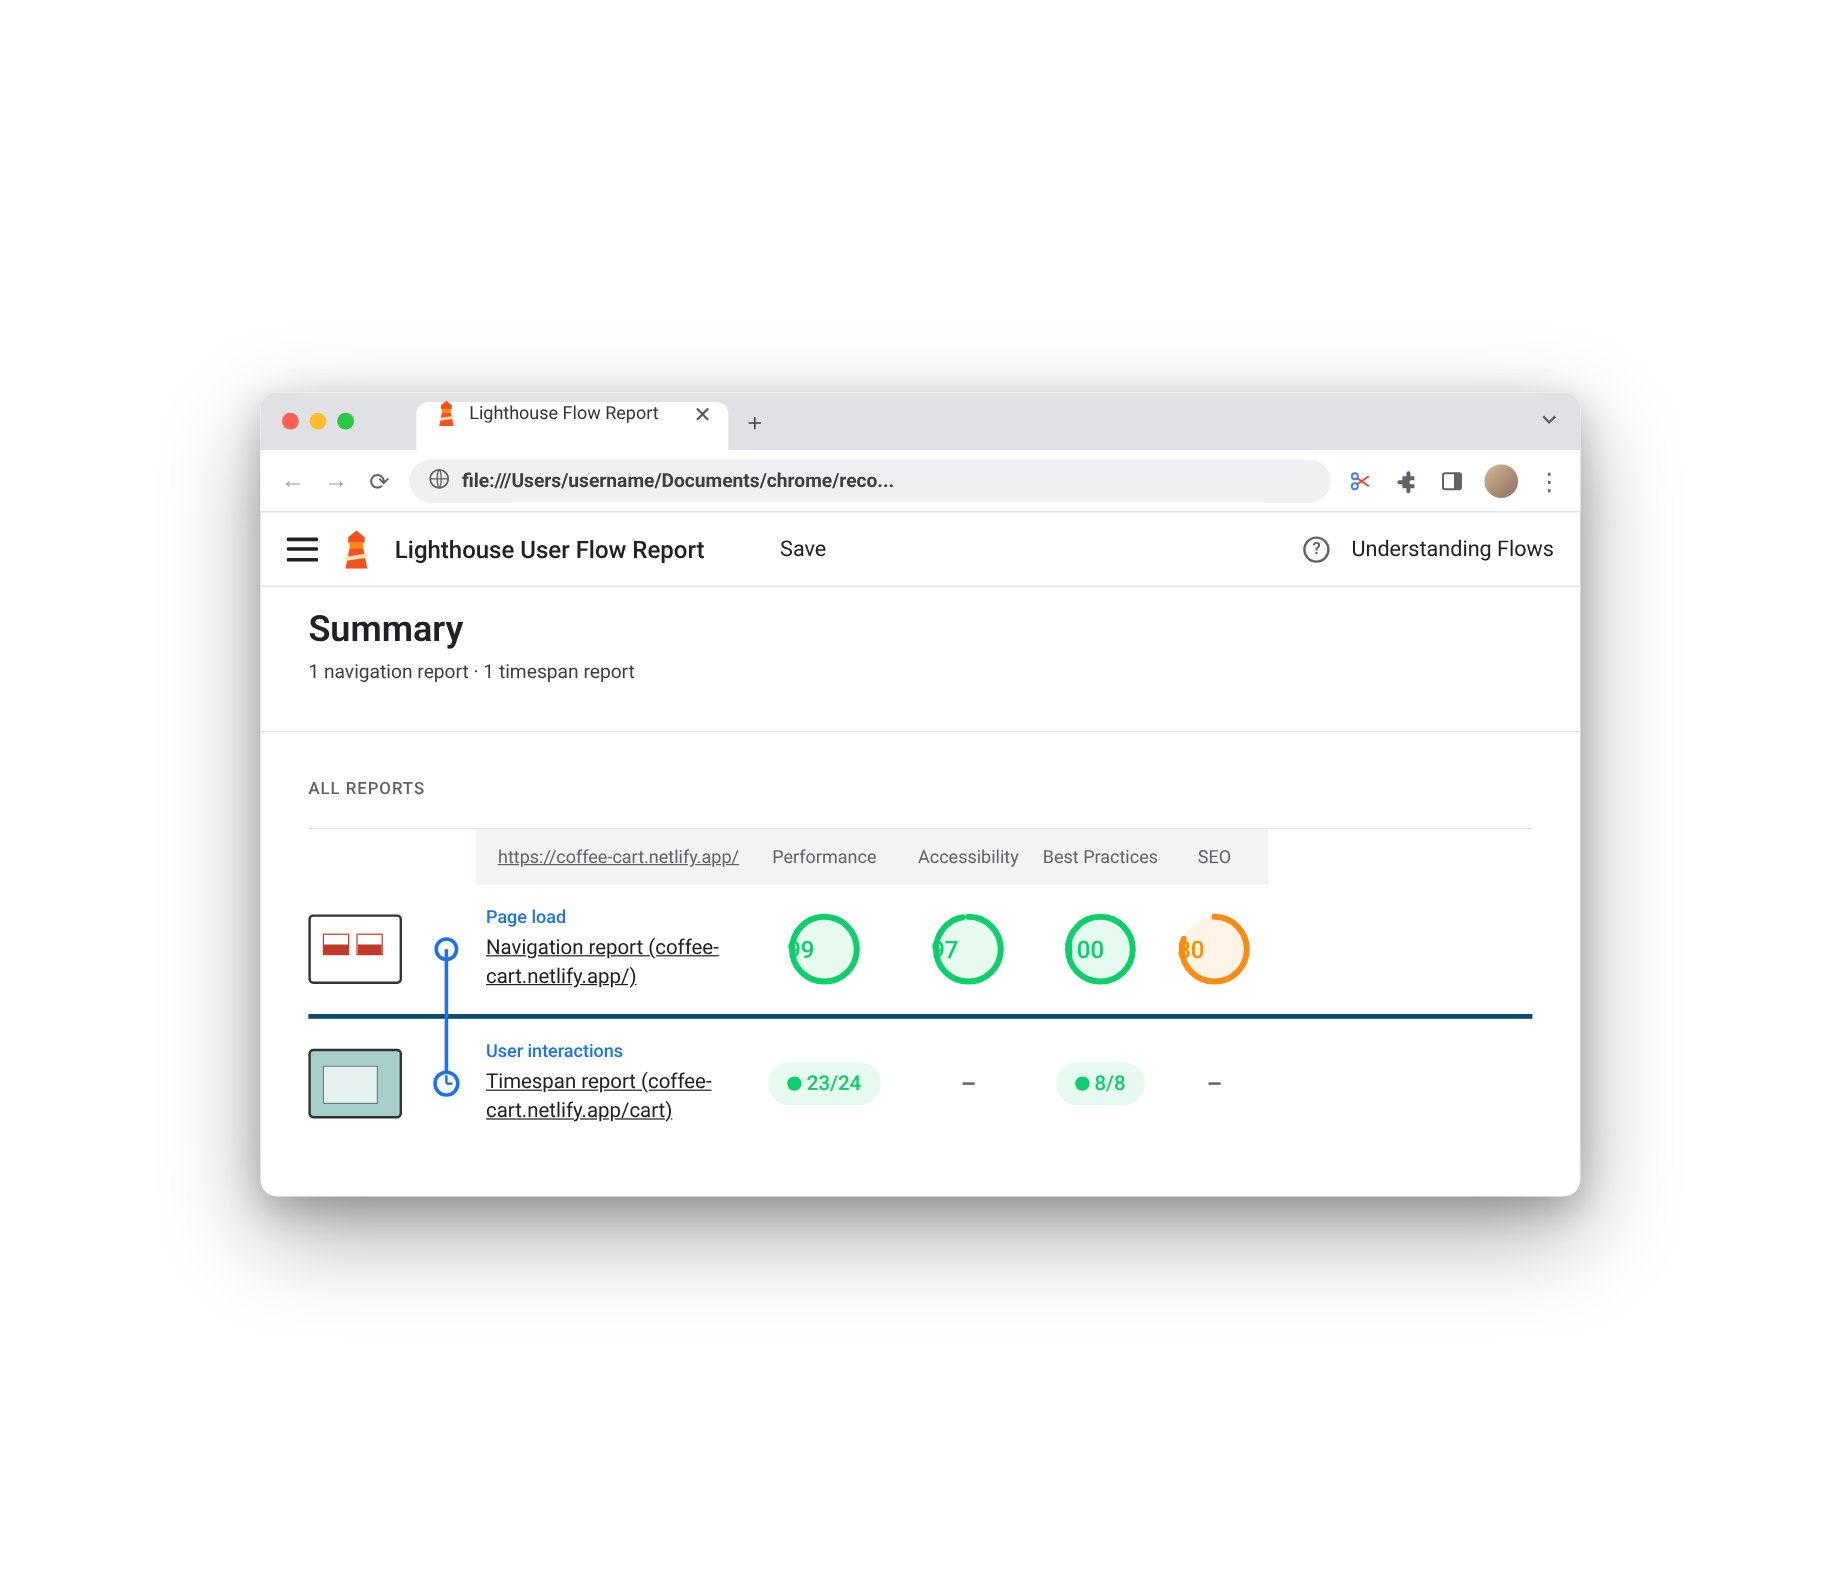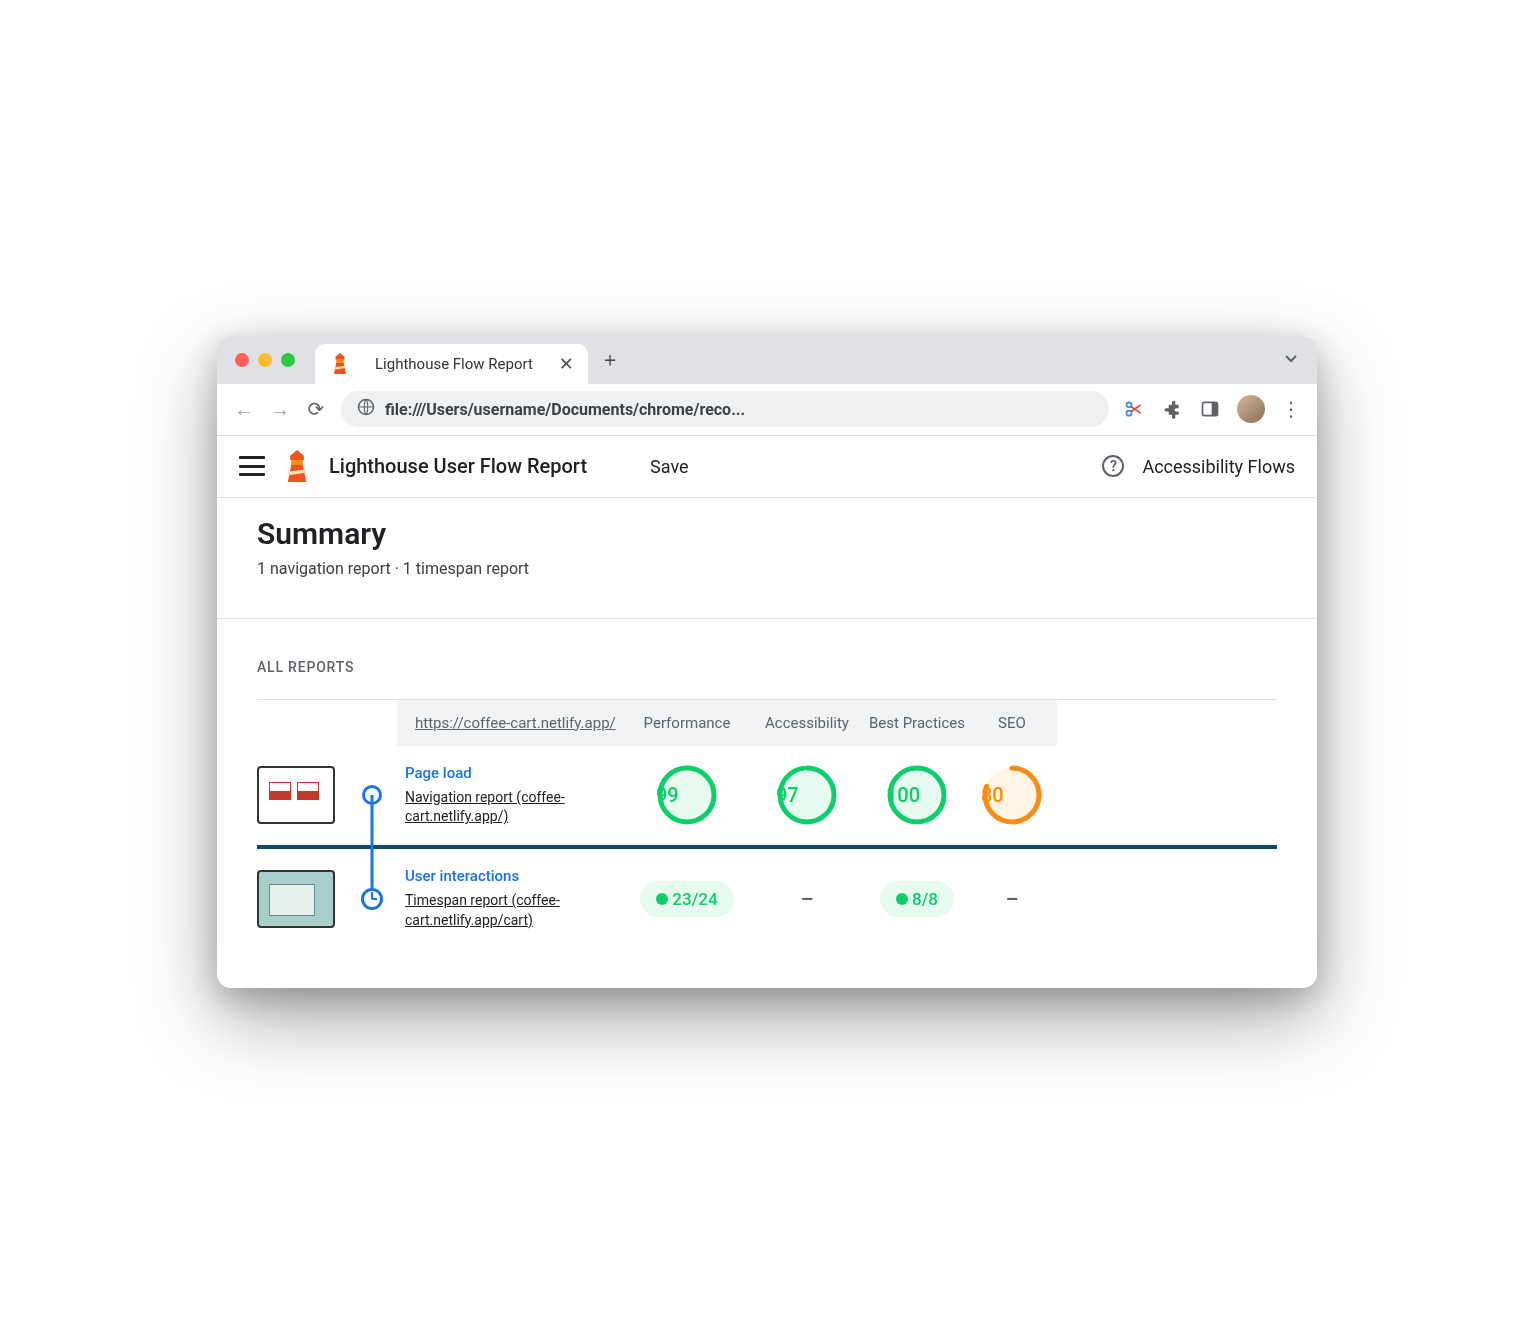--- a/index.html
+++ b/index.html
@@ -26,25 +26,25 @@
   background: #dfe1e5;
   padding-left: 18px;
   position: relative;
 }
 .traffic { display: flex; gap: 9px; align-items: center; margin-right: 20px; }
 .dot { width: 14px; height: 14px; border-radius: 50%; }
 .dot.red { background: #ff5f57; }
 .dot.yellow { background: #febc2e; }
 .dot.green { background: #28c840; }
 .tab {
-  display: flex; align-items: center; gap: 26px;
+  display: flex; align-items: flex-start; gap: 10px;
   background: #fff; height: 40px; padding: 0 14px 0 16px;
   border-top-left-radius: 10px; border-top-right-radius: 10px;
   margin-top: 8px; min-width: 260px;
-  font-size: 15px; color: #333;
+  font-size: 15px; color: #333; margin-left: 32px;
 }
 .tab .favicon { width: 18px; height: 18px; display:flex; align-items:center; justify-content:center;}
 .tab .close { margin-left: auto; color: #555; font-size: 18px; cursor: pointer; }
 .newtab { margin-left: 12px; color: #444; font-size: 20px; cursor:pointer; }
 .tabbar .dropdown { margin-left: auto; margin-right: 18px; color: #444; }
 
 .addrbar {
   display: flex; align-items: center; gap: 14px;
   height: 52px; padding: 0 16px;
   border-bottom: 1px solid #ddd; background: #fff;
@@ -135,21 +135,21 @@
   transform-origin: bottom center;
 }
 .marker-clock::before { width:2px; height:7px; transform: translate(-50%,-100%);}
 .marker-clock::after { width:2px; height:5px; transform: translate(-50%,-100%) rotate(90deg);}
 .timeline-line {
   position:absolute; width:3px; background:#1a73e8; left:50%; transform:translateX(-50%);
 }
 
 .report-info { padding-left: 8px;}
 .step-label { font-size: 15px; color:#1a73e8; font-weight:500; margin-bottom:6px;}
-.report-link { font-size: 14px; color:#202124; text-decoration:underline; cursor:pointer; line-height:1.4;}
+.report-link { font-size: 17px; color:#202124; text-decoration:underline; cursor:pointer; line-height:1.4;}
 
 .gauge-cell { display:flex; justify-content:center; }
 .gauge {
   width: 62px; height: 62px; position:relative;
   display:flex; align-items:center; justify-content:flex-start;
 }
 .gauge svg { position:absolute; inset:0; transform: rotate(-90deg);}
 .gauge-text { font-size: 20px; font-weight:500; position:relative; z-index:1;}
 .gauge.green .gauge-text { color:#0cce6b; }
 .gauge.orange .gauge-text { color:#ff8c00; }
@@ -246,21 +246,21 @@
           <path fill="#F4511E" d="M12 0l6 5v4H6V5z"></path>
           <rect x="7" y="9" width="10" height="4" fill="#FB8C00"></rect>
           <path fill="#F4511E" d="M7 13h10l3 15H4z"></path>
           <rect x="4" y="18" width="16" height="3" fill="#FFE0B2" transform="rotate(-8 12 19)"></rect>
         </svg>
     </div>
     <span class="apptitle">Lighthouse User Flow Report</span>
     <span class="savebtn">Save</span>
     <div class="spacer"></div>
     <span class="helpicon">?</span>
-    <span class="helplabel">Accessibility Flows</span>
+    <span class="helplabel">Understanding Flows</span>
   </div>
 
   <div class="content">
     <h1 class="summary-title">Summary</h1>
     <p class="summary-sub">1 navigation report · 1 timespan report</p>
     <div class="divider"></div>
     <div class="section-label">ALL REPORTS</div>
     <div class="divider2"></div>
 
     <div class="header-row">

